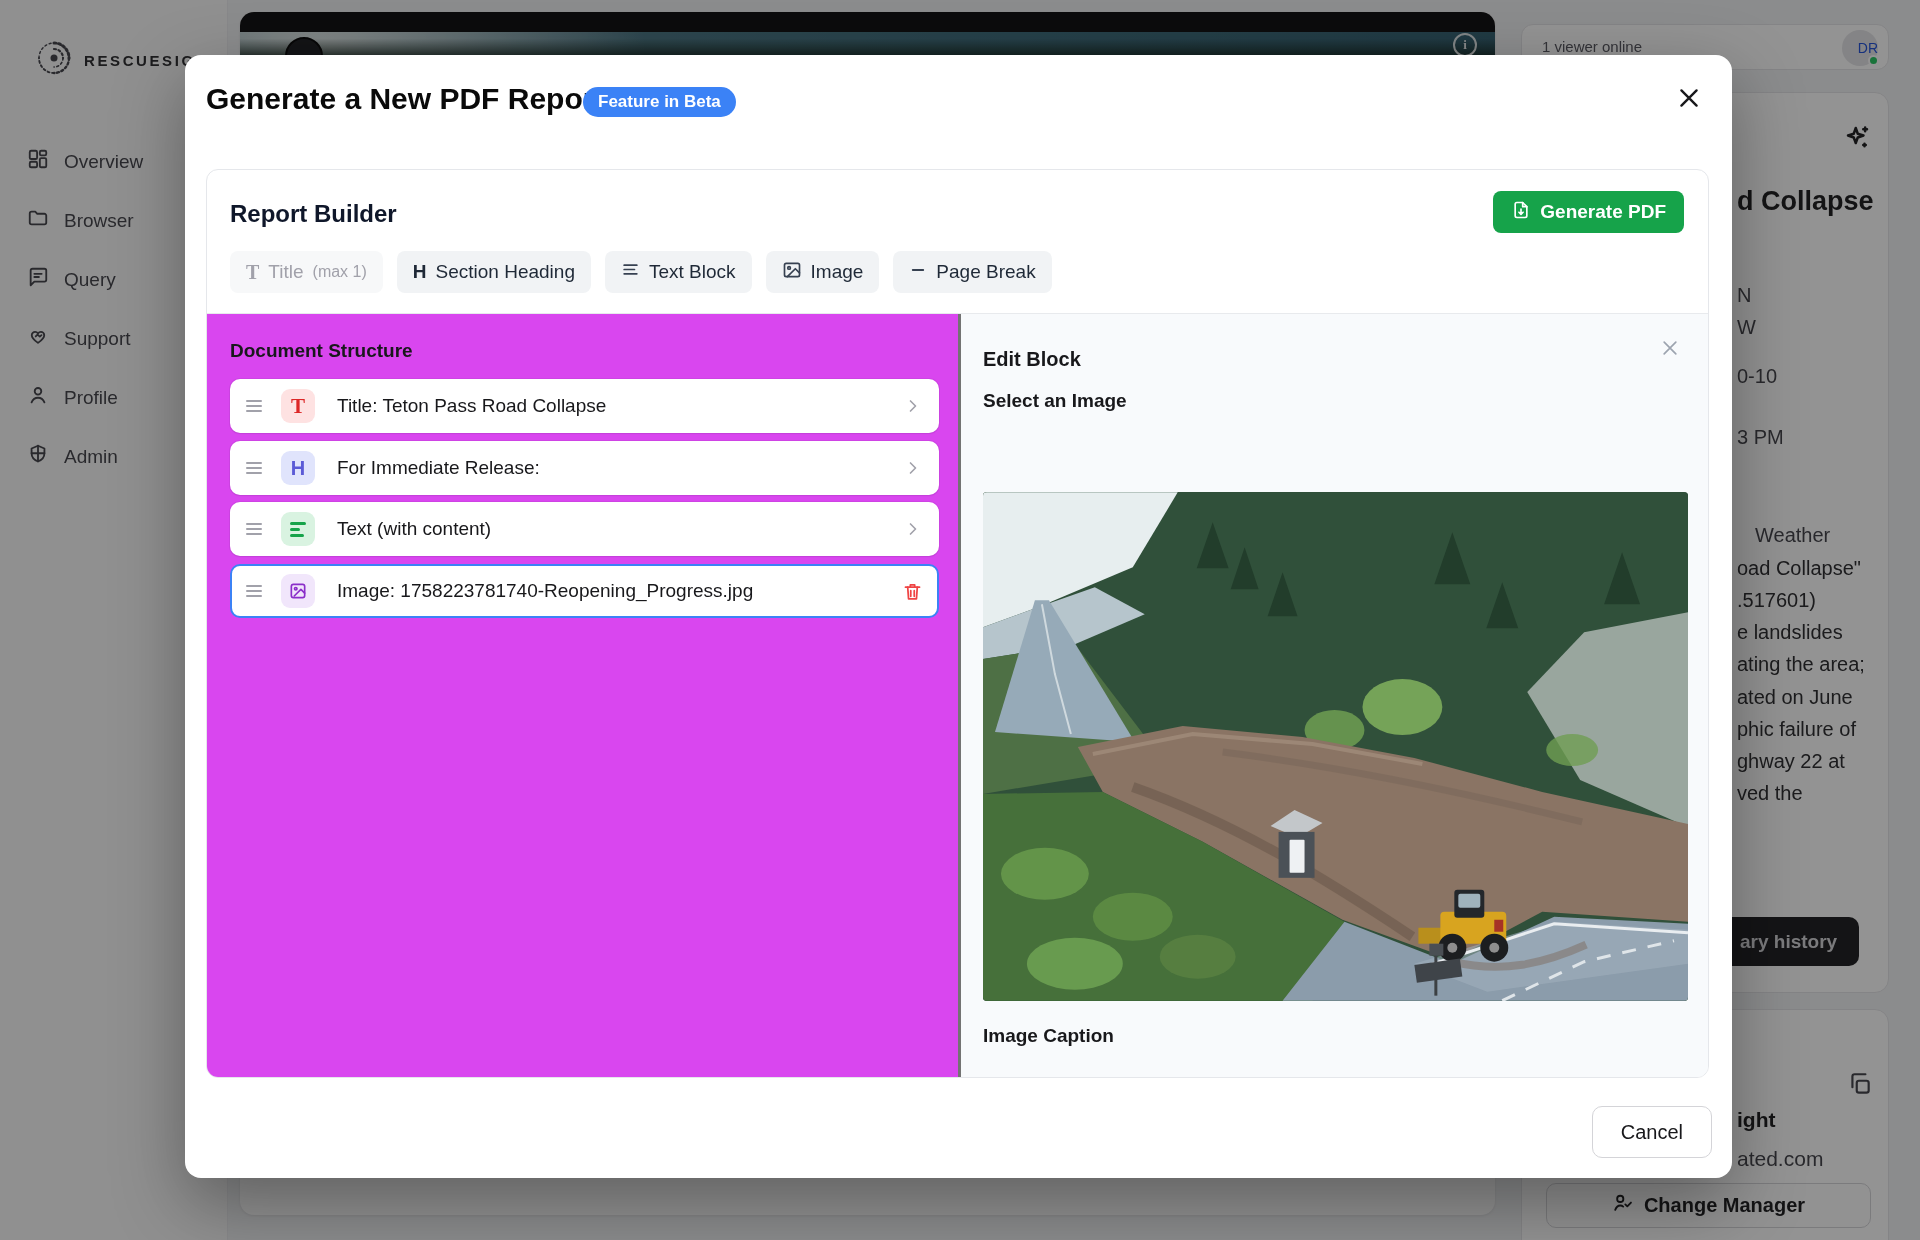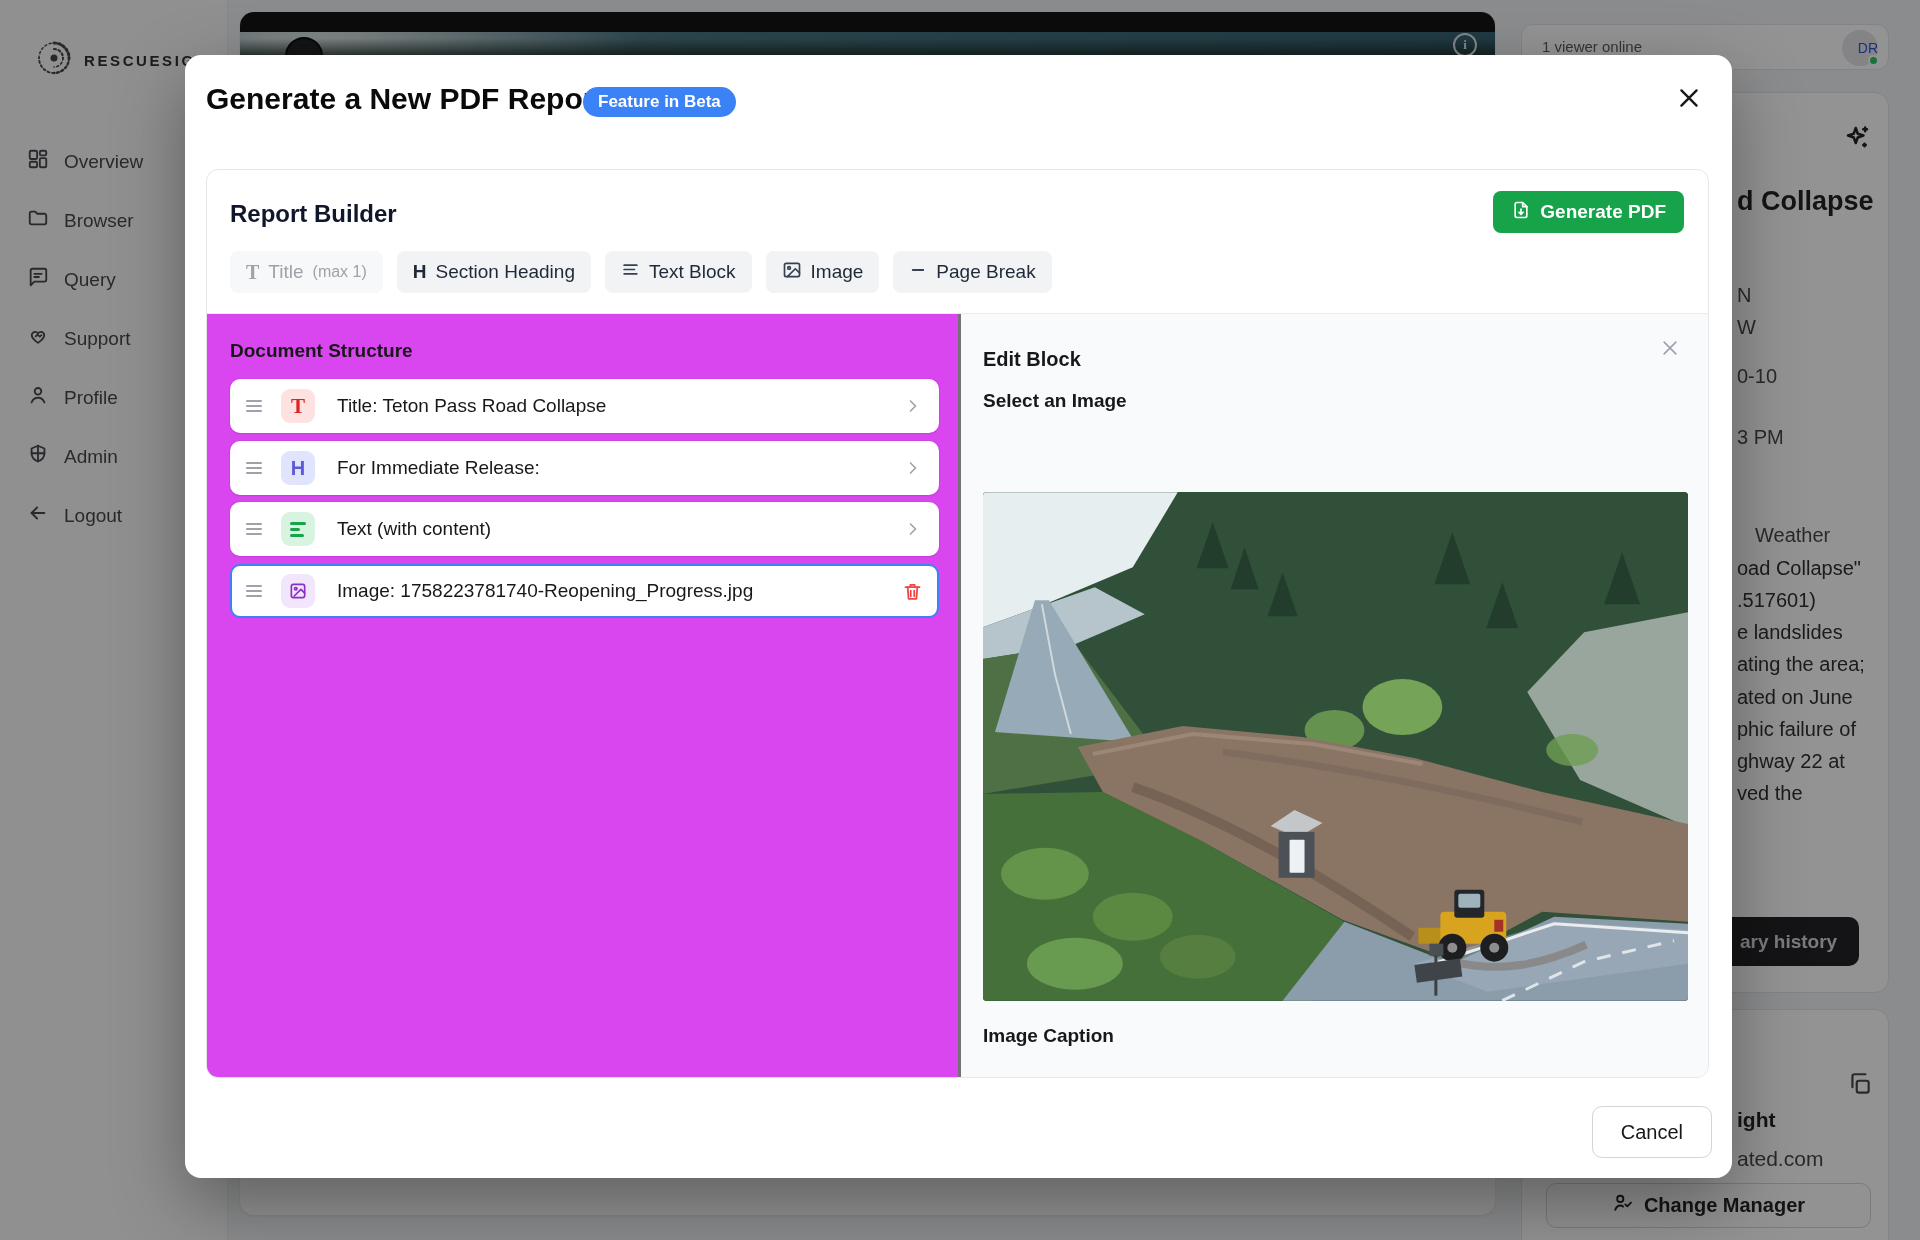--- a/index.html
+++ b/index.html
@@ -156,27 +156,20 @@
               <path d="M5 20c1.4-3.4 3.9-5 7-5s5.6 1.6 7 5"></path>
             </svg></span>
         <span>Profile</span>
       </div>
       <div class="nav-item">
         <span><svg width="22" height="22" viewBox="0 0 24 24" fill="none" stroke="#3f3f46" stroke-width="2" stroke-linecap="round" stroke-linejoin="round">
               <path d="M12 3l7 3v5.2c0 4.4-2.9 7.4-7 9-4.1-1.6-7-4.6-7-9V6z"></path>
               <path d="M12 3v17M5 11.2h14"></path>
             </svg></span>
         <span>Admin</span>
-      </div>
-      <div class="nav-item">
-        <span><svg width="22" height="22" viewBox="0 0 24 24" fill="none" stroke="#3f3f46" stroke-width="2" stroke-linecap="round" stroke-linejoin="round">
-              <path d="M19 12H5"></path>
-              <path d="M11 6l-6 6 6 6"></path>
-            </svg></span>
-        <span>Logout</span>
       </div>
     </nav>
   </aside>
 
   <div class="main-card">
     <div class="banner">
       <div class="banner-black"></div>
       <div class="banner-photo"></div>
       <div class="banner-avatar"></div>
       <div class="banner-info">i</div>

